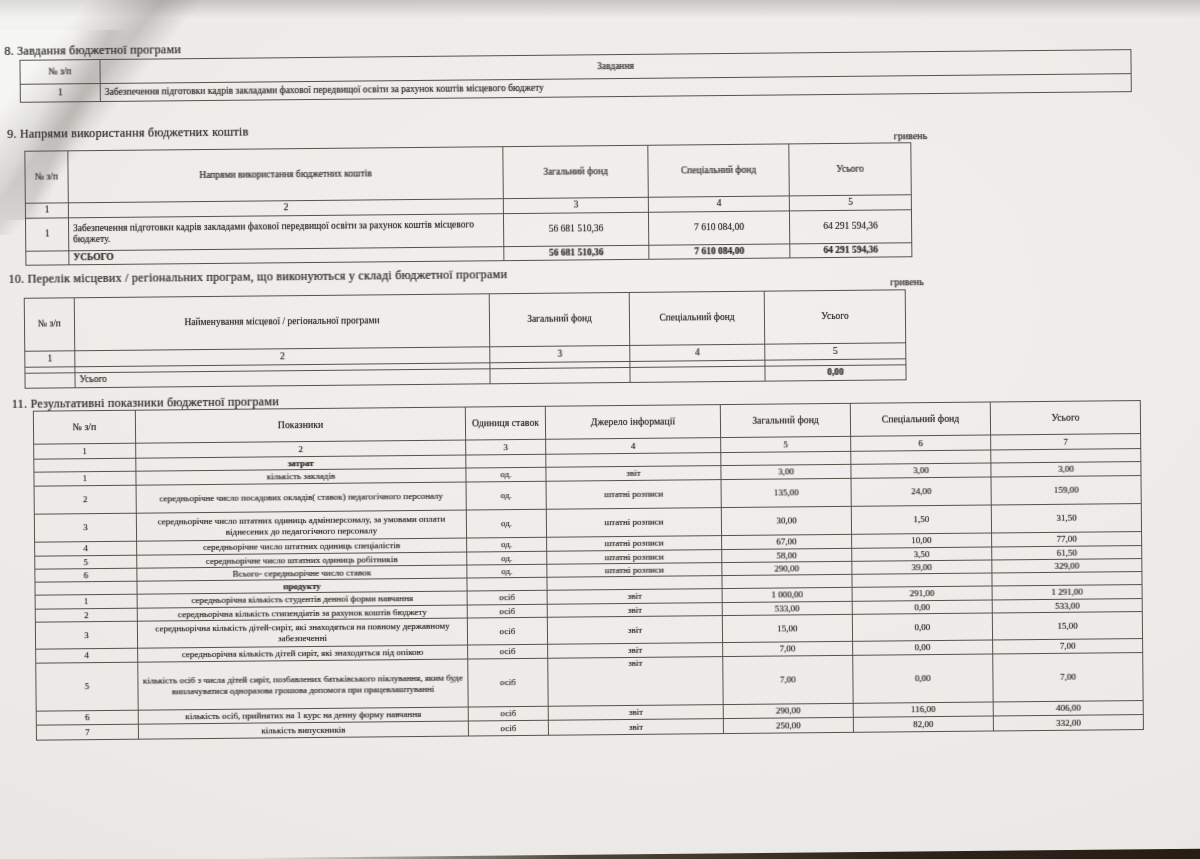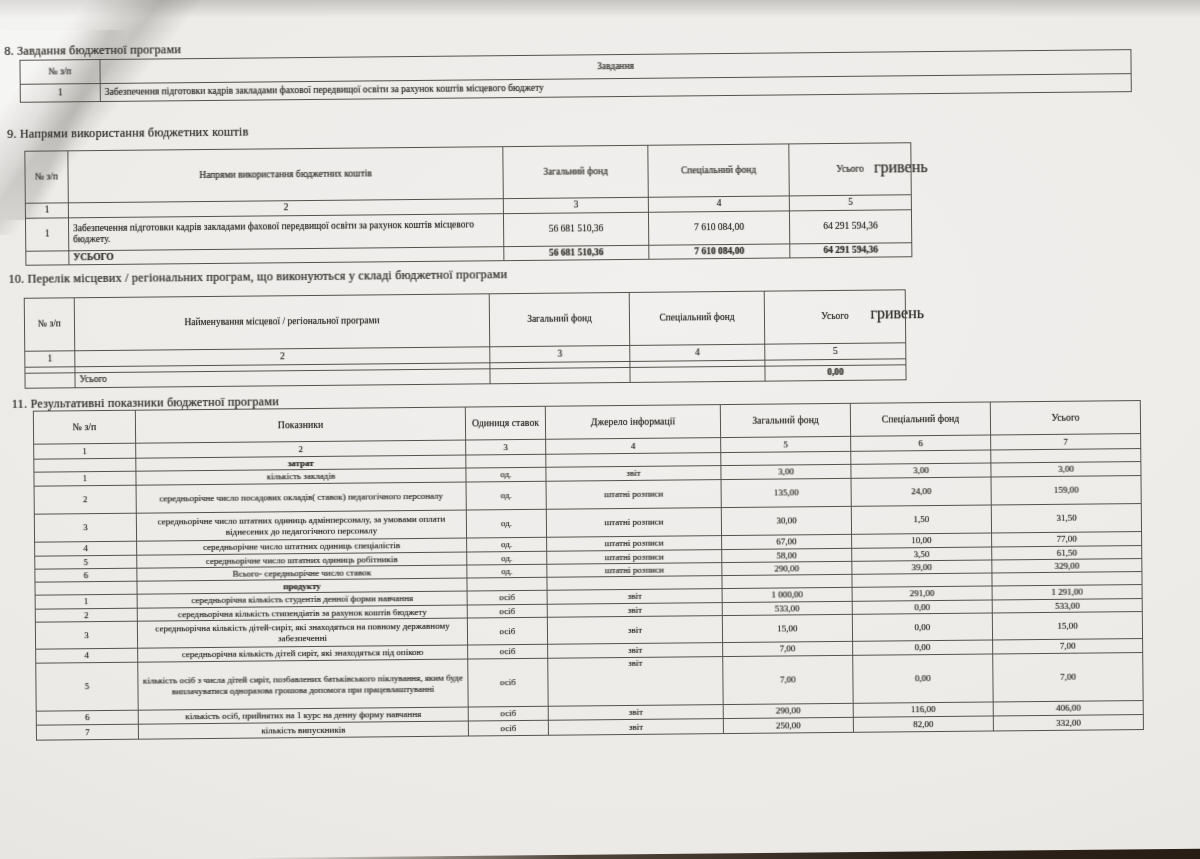--- a/index.html
+++ b/index.html
@@ -30,21 +30,21 @@
     clip-path:polygon(0 100%, 16% 96%, 100% 22%, 100% 100%);
   }
   .doc{
     position:absolute;inset:0;
     transform:rotate(-0.55deg);transform-origin:0 50%;
     color:#34322e;
     text-shadow:0 0 0.8px rgba(78,74,70,.85);
     filter:blur(.25px);
   }
   .stitle{position:absolute;font-size:12.2px;letter-spacing:.2px;white-space:nowrap;}
-  .currency{position:absolute;font-size:16px;margin-top:28px;}
+  .currency{position:absolute;font-size:10px;}
   table.t{
     position:absolute;border-collapse:collapse;table-layout:fixed;
     border:1.6px solid #4a4741;
   }
   table.t td{
     border:1px solid #55524b;
     font-size:9.5px;line-height:1.18;padding:0 4px;
     vertical-align:middle;overflow:hidden;
   }
   .ctr{text-align:center;}

